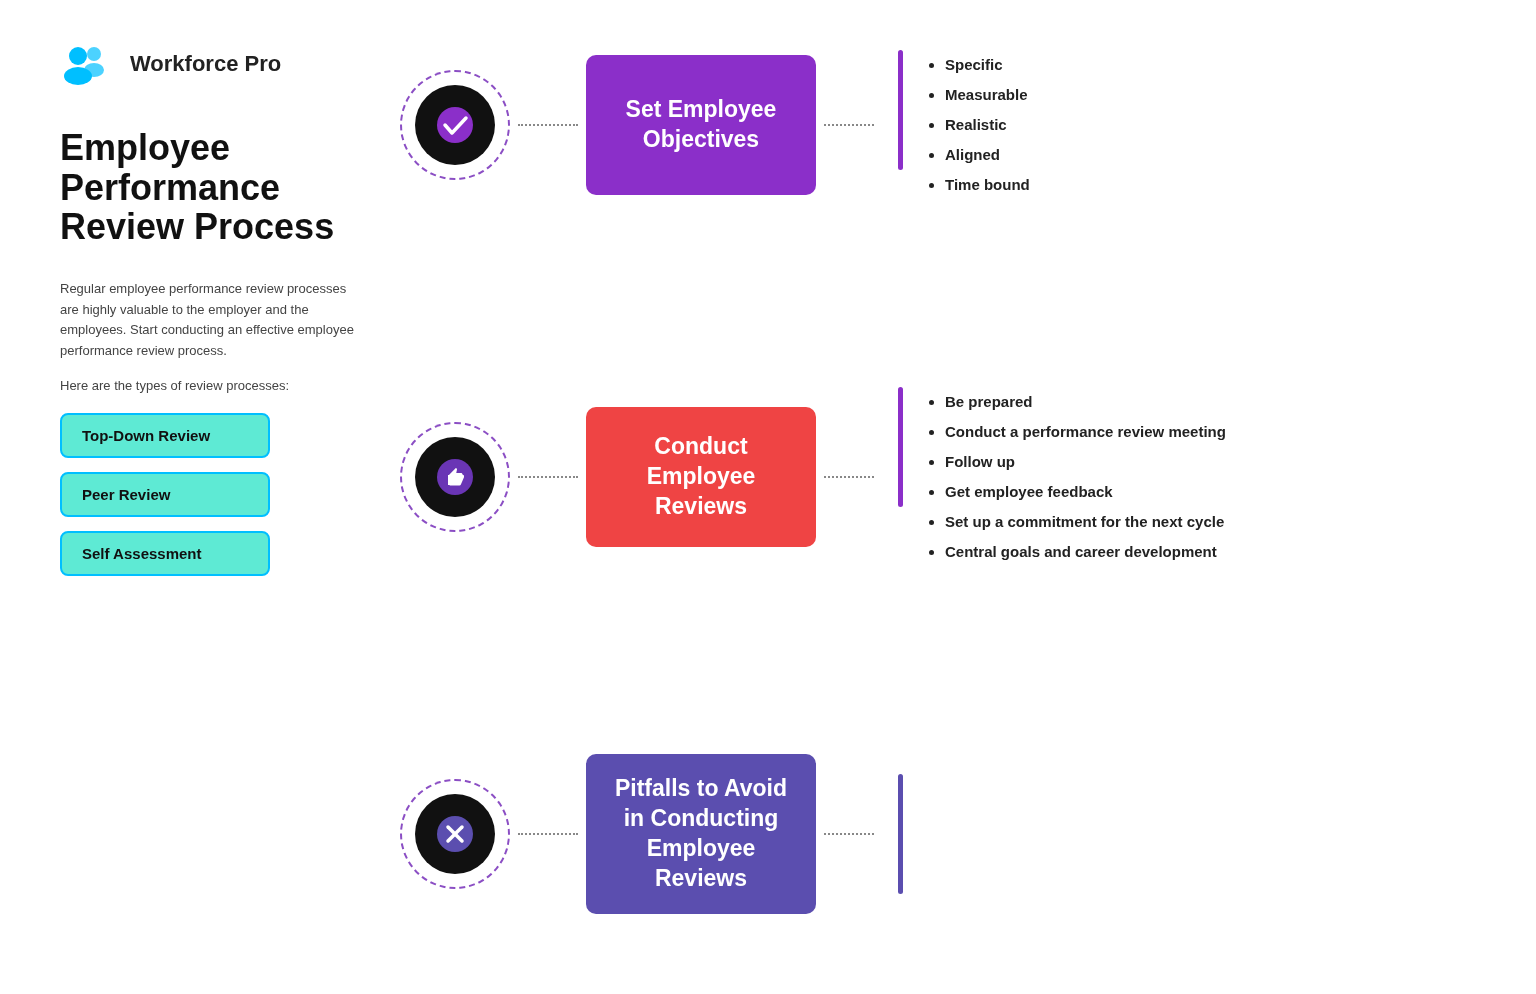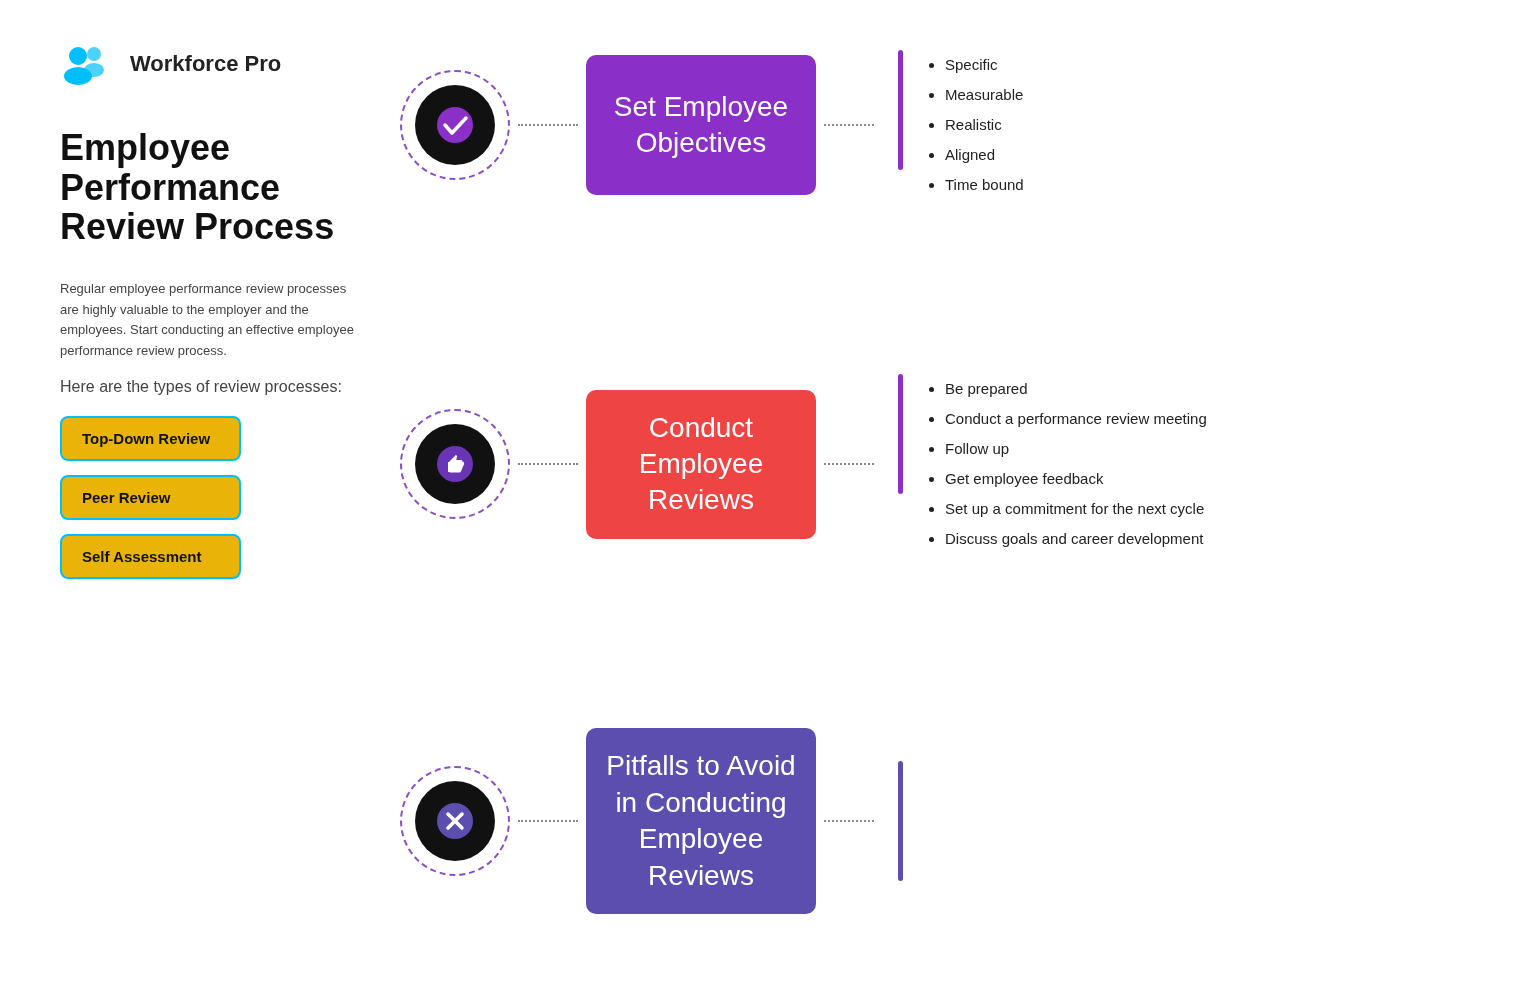--- a/index.html
+++ b/index.html
@@ -56,35 +56,35 @@
     }
 
     .description {
       font-size: 13px;
       color: #444;
       line-height: 1.6;
       margin-bottom: 16px;
     }
 
     .review-types-label {
-      font-size: 16px;
+      font-size: 13px;
       color: #444;
       margin-bottom: 20px;
     }
 
     .review-btn {
       border: 2px solid #00BFFF;
       border-radius: 8px;
       padding: 12px 20px;
       font-size: 15px;
       font-weight: 700;
       color: #111;
-      background: #eab308;
+      background: #5eead4;
       margin-bottom: 14px;
-      width: 181px;
+      width: 210px;
       cursor: pointer;
       text-align: left;
     }
 
     
     .main-content {
       flex: 1;
       display: flex;
       flex-direction: column;
       justify-content: space-between;
@@ -147,22 +147,22 @@
       display: flex;
       align-items: center;
       justify-content: center;
       text-align: center;
       padding: 20px 16px;
       flex-shrink: 0;
     }
 
     .process-box-text {
       color: #fff;
-      font-size: 28px;
-      font-weight: 400;
+      font-size: 23px;
+      font-weight: 700;
       line-height: 1.3;
     }
 
     .box-purple { background: #8B2FC9; }
     .box-violet { background: #ef4444; }
     .box-indigo { background: #5B4EAF; }
 
     
     .list-section {
       display: flex;
@@ -180,20 +180,21 @@
       flex-shrink: 0;
     }
 
     .vertical-bar-indigo {
       background: #5B4EAF;
     }
 
     .bullet-list {
       list-style: disc;
       padding-left: 18px;
+      font-weight: bold;
     }
 
     .bullet-list li {
       font-size: 15px;
       color: #222;
       line-height: 2;
     }
 
     .dotted-line-right {
       flex: 0 0 50px;
@@ -274,21 +275,21 @@
       </div>
       <div class="dotted-line-right"></div>
       <div class="list-section">
         <div class="vertical-bar"></div>
         <ul class="bullet-list">
           <li>Be prepared</li>
           <li>Conduct a performance review meeting</li>
           <li>Follow up</li>
           <li>Get employee feedback</li>
           <li>Set up a commitment for the next cycle</li>
-          <li>Discuss goals and career development</li>
+          <li>Central goals and career development</li>
         </ul>
       </div>
     </div>
 
     <div class="process-row">
       <div class="circle-icon-wrap">
         <div class="circle-dashed">
           <div class="circle-inner">
             <svg viewBox="0 0 40 40" fill="none" xmlns="http://www.w3.org/2000/svg">
               <circle cx="20" cy="20" r="18" fill="#5B4EAF"></circle>

